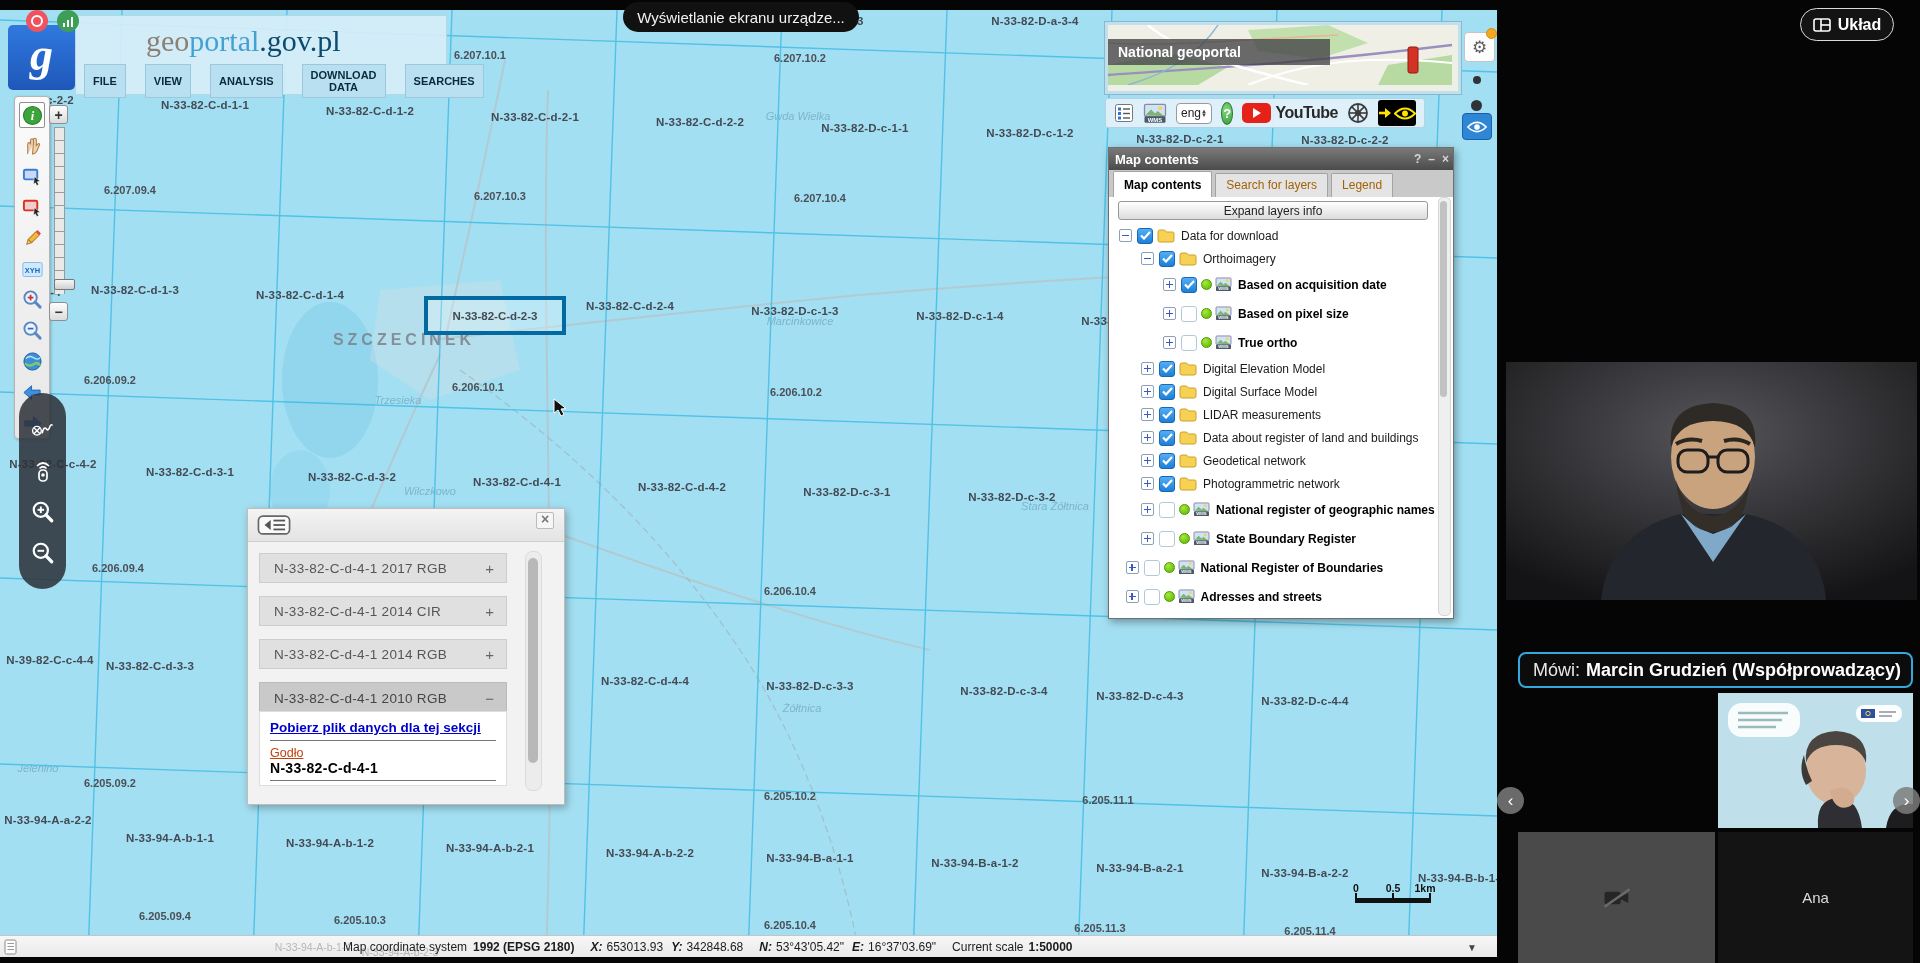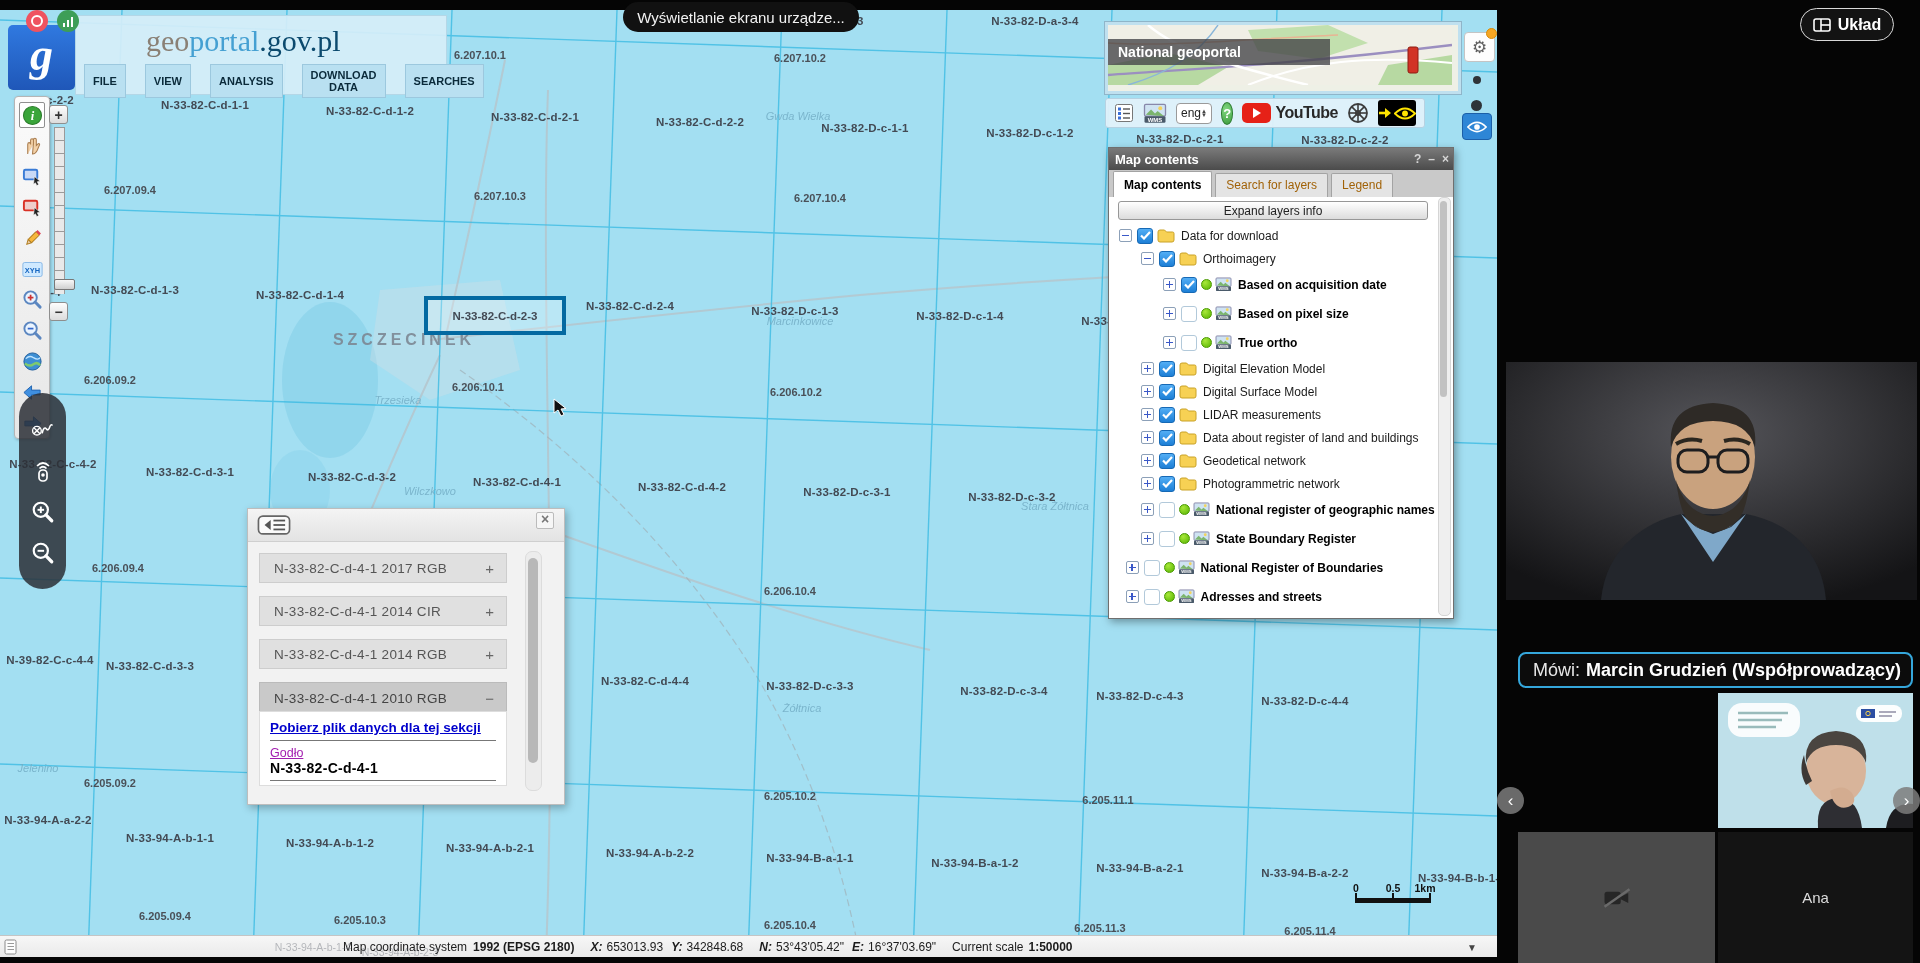--- a/index.html
+++ b/index.html
@@ -106,21 +106,21 @@
   #popup-items{position:absolute;left:11px;top:44px;width:248px;}
   .pitem{height:30px;background:#e0e0e0;border:1px solid #cdcdcd;margin-bottom:13px;display:flex;align-items:center;
          justify-content:space-between;padding:0 12px 0 14px;box-sizing:border-box;cursor:pointer;}
   .pitem .plbl{font-size:13.5px;color:#555;letter-spacing:.3px;white-space:nowrap;}
   .pitem .pst{font-size:15px;color:#666;}
   .pitem.active{background:#c9c9c9;border-color:#bbb;height:32px;}
   .pitem.active .plbl{color:#444;}
   #popup-content{position:absolute;left:11px;top:202px;width:248px;height:75px;background:#fff;border:1px solid #ddd;padding:6px 10px;box-sizing:border-box;}
   #dl-link{font-size:13.5px;font-weight:bold;color:#0000cc;text-decoration:underline;cursor:pointer;display:inline-block;}
   #popup-content hr{border:none;border-top:1px solid #777;margin:4px 0 5px;}
-  #godlo-label{font-size:12.5px;color:#a21caf;text-decoration:underline;}
+  #godlo-label{font-size:12.5px;color:#c2410c;text-decoration:underline;}
   #godlo-value{font-size:14px;font-weight:bold;color:#000;letter-spacing:.3px;}
   #popup-scroll{position:absolute;right:22px;top:42px;width:15px;height:238px;background:#ececec;border:1px solid #dcdcdc;border-radius:7px;}
   #popup-thumb{position:absolute;left:2px;top:6px;width:10px;height:205px;background:#b8b8b8;border-radius:6px;cursor:grab;}
   
   #scalebar{position:absolute;left:1353px;top:872px;width:80px;height:30px;}
   #scalebar .sl{position:absolute;top:0;font-size:10.5px;color:#111;font-weight:bold;transform:translateX(-50%);}
   #scalebar .bar{position:absolute;left:2px;top:16px;width:76px;height:5px;background:#111;}
   #scalebar .tick{position:absolute;top:11px;width:1.5px;height:10px;background:#111;}
   #statusbar{position:absolute;left:0;top:925px;width:1497px;height:22px;background:linear-gradient(#f7f7f7,#e9e9e9);
              border-top:1px solid #c5c5c5;display:flex;align-items:center;}

